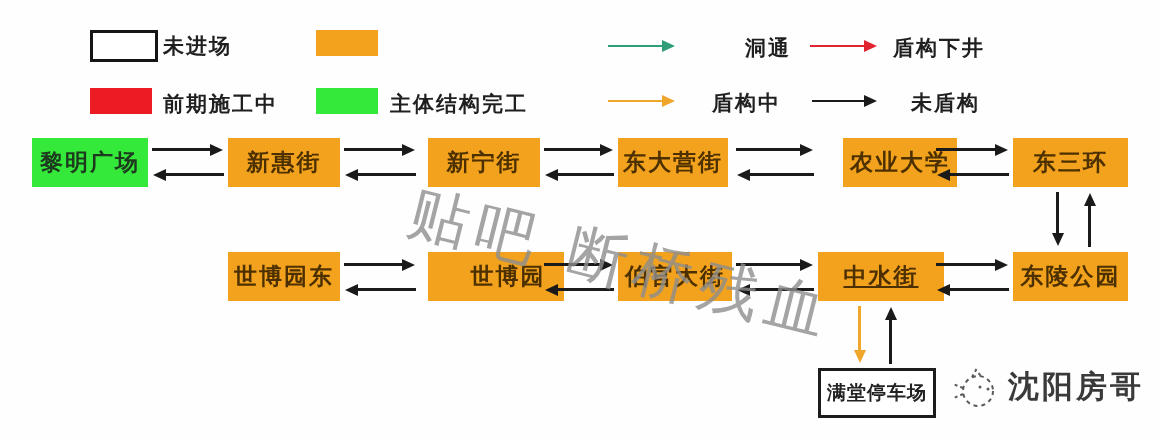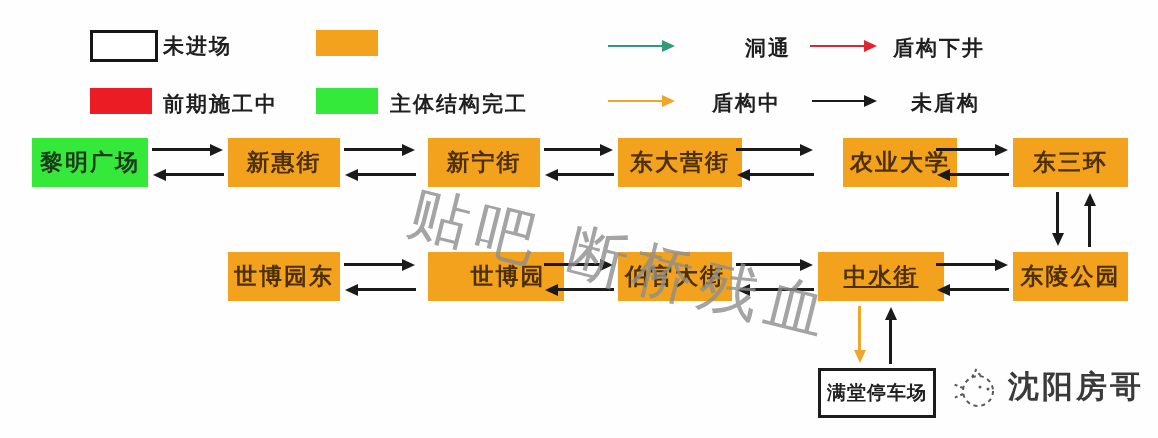--- a/index.html
+++ b/index.html
@@ -84,21 +84,21 @@
 
   <div class="ha r thin" style="left:608px;top:100px;width:54px;--ac:var(--arrow-orange);"></div>
   <div class="lg" style="left:712px;top:89px;">盾构中</div>
 
   <div class="ha r thin" style="left:812px;top:100px;width:52px;--ac:var(--arrow-black);"></div>
   <div class="lg" style="left:903px;top:89px;margin-left:8px;">未盾构</div>
 
   <div class="station done" style="left:32px;top:138px;width:116px;">黎明广场</div>
   <div class="station" style="left:228px;top:138px;width:112px;">新惠街</div>
   <div class="station" style="left:428px;top:138px;width:112px;">新宁街</div>
-  <div class="station" style="left:618px;top:138px;width:124px;">东大营街</div>
+  <div class="station" style="left:618px;top:138px;width:110px;">东大营街</div>
   <div class="station" style="left:843px;top:138px;width:114px;">农业大学</div>
   <div class="station" style="left:1013px;top:138px;width:115px;">东三环</div>
 
   <div class="ha r" style="left:152px;top:148px;width:58px;"></div>
   <div class="ha l" style="left:166px;top:173px;width:58px;"></div>
   <div class="ha r" style="left:344px;top:148px;width:58px;"></div>
   <div class="ha l" style="left:358px;top:173px;width:58px;"></div>
   <div class="ha r" style="left:544px;top:148px;width:56px;"></div>
   <div class="ha l" style="left:558px;top:173px;width:56px;"></div>
   <div class="ha r" style="left:736px;top:148px;width:64px;"></div>

